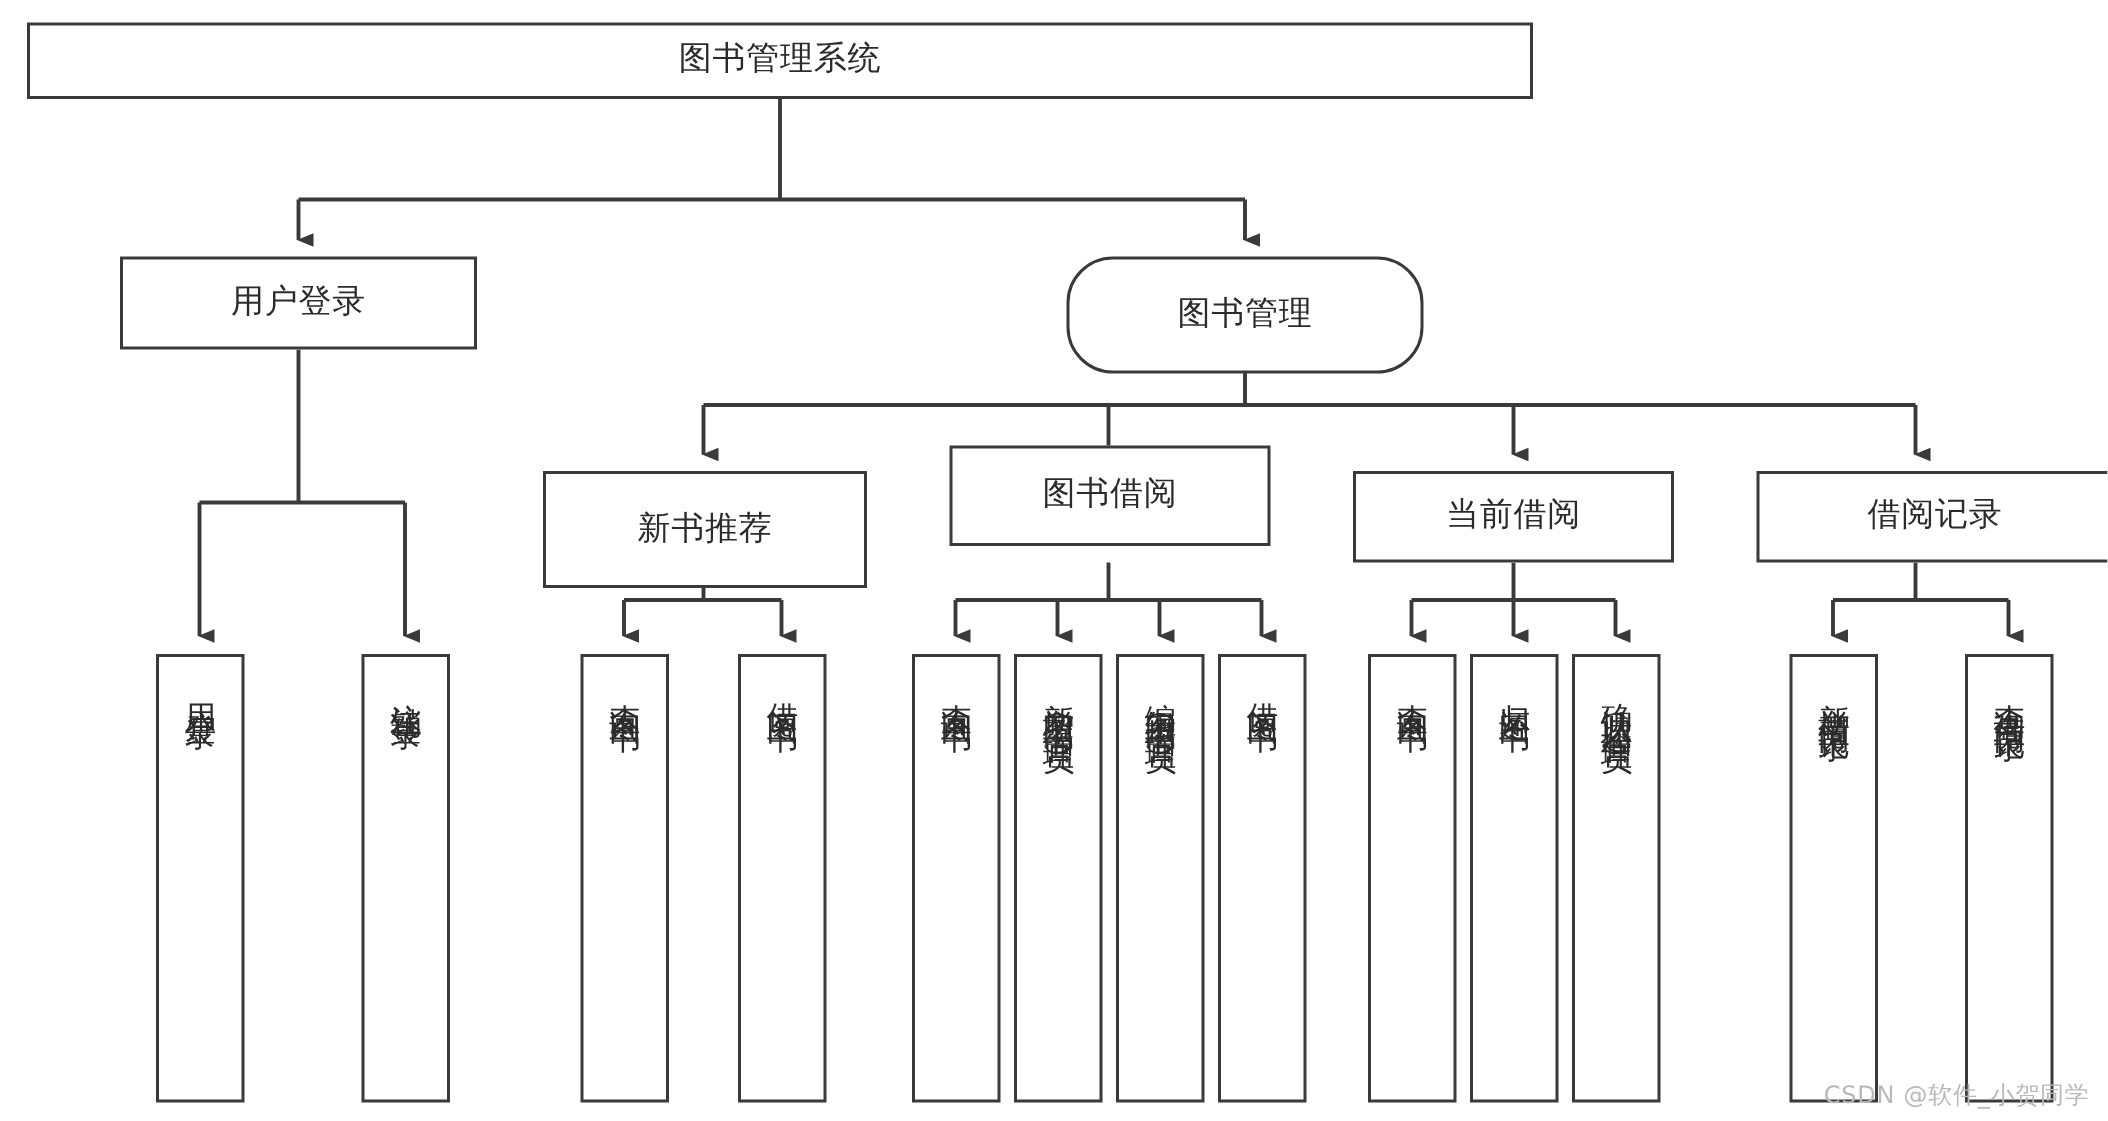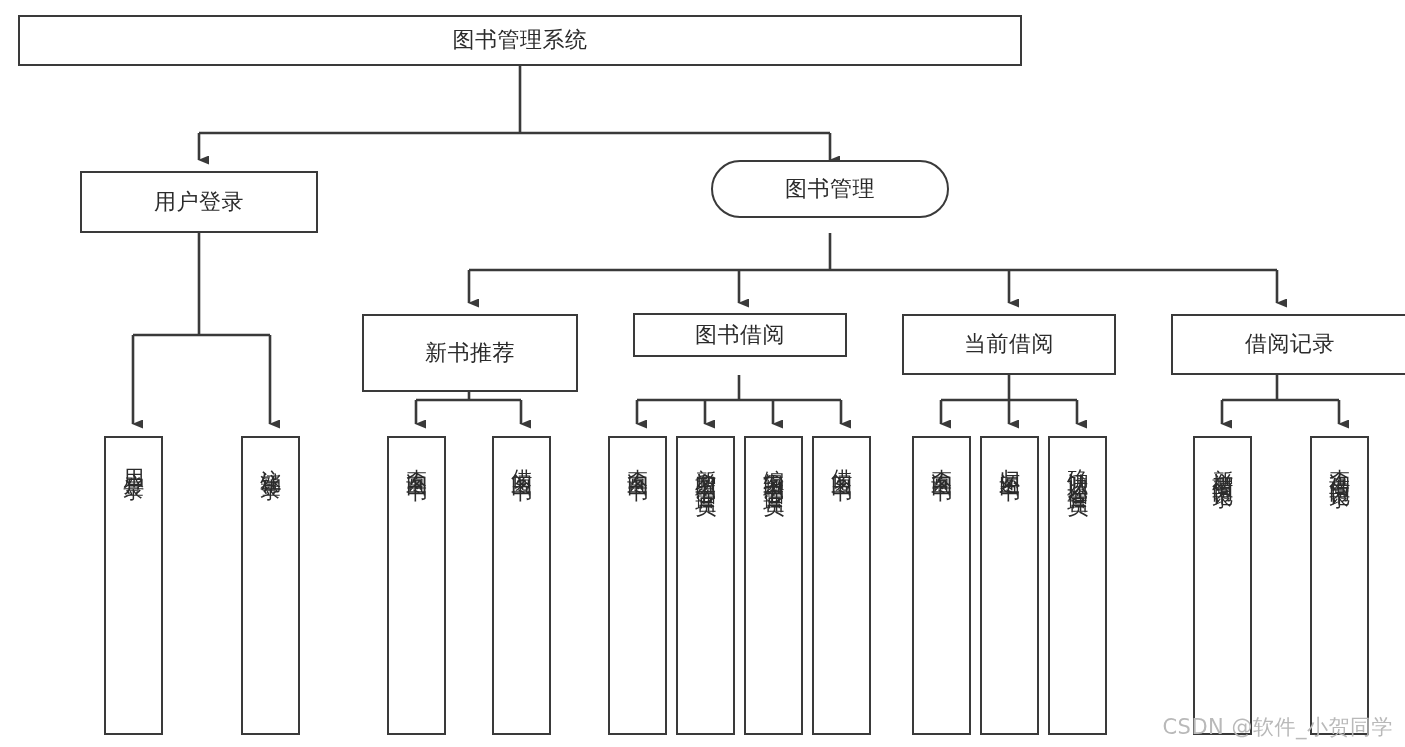--- a/index.html
+++ b/index.html
@@ -55,21 +55,21 @@
     writing-mode: vertical-rl;
     text-orientation: upright;
     font-size: 21px;
     line-height: 1.25;
     letter-spacing: 4px;
   }
   #watermark {
     position: absolute;
     right: 12px;
     bottom: 6px;
-    font-size: 21px;
+    font-size: 16px;
     color: #b9b9b9;
     letter-spacing: 0.5px;
     z-index: 5;
     white-space: nowrap;
   }
 </style>
 </head>
 <body>
 
 <div id="diagram-root">
@@ -124,28 +124,28 @@
     </g>
   </svg>
 
   <div class="node horizontal" style="left:18px; top:15px; width:1004px; height:51px;">
     <span class="node-label">图书管理系统</span>
   </div>
 
   <div class="node horizontal" style="left:80px; top:171px; width:238px; height:62px;">
     <span class="node-label">用户登录</span>
   </div>
-  <div class="node horizontal" style="left:711px; top:160px; width:238px; height:58px;border-radius:31px;">
+  <div class="node horizontal" style="left:711px; top:171px; width:238px; height:78px;border-radius:31px;">
     <span class="node-label">图书管理</span>
   </div>
 
   <div class="node horizontal" style="left:362px; top:314px; width:216px; height:78px;">
     <span class="node-label">新书推荐</span>
   </div>
-  <div class="node horizontal" style="left:633px; top:313px; width:214px; height:44px;">
+  <div class="node horizontal" style="left:633px; top:297px; width:214px; height:67px;">
     <span class="node-label">图书借阅</span>
   </div>
   <div class="node horizontal" style="left:902px; top:314px; width:214px; height:61px;">
     <span class="node-label">当前借阅</span>
   </div>
   <div class="node horizontal" style="left:1171px; top:314px; width:238px; height:61px;">
     <span class="node-label">借阅记录</span>
   </div>
 
   <div class="node vertical" style="left:104px; top:436px; width:59px; height:299px;">

